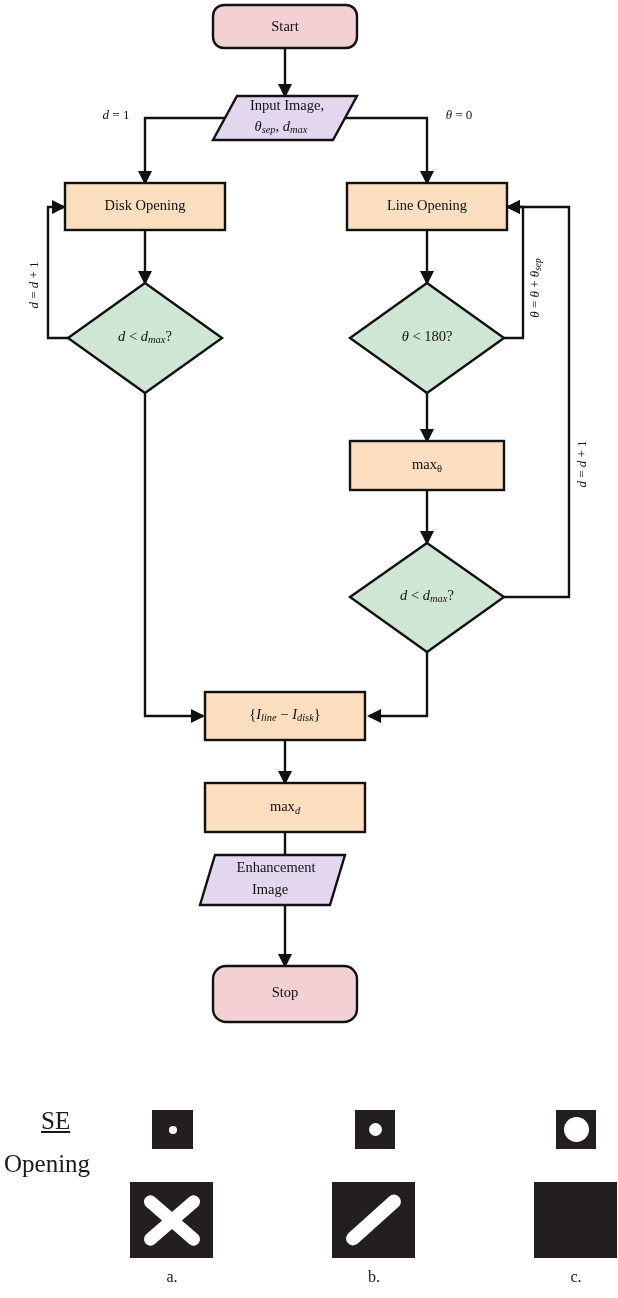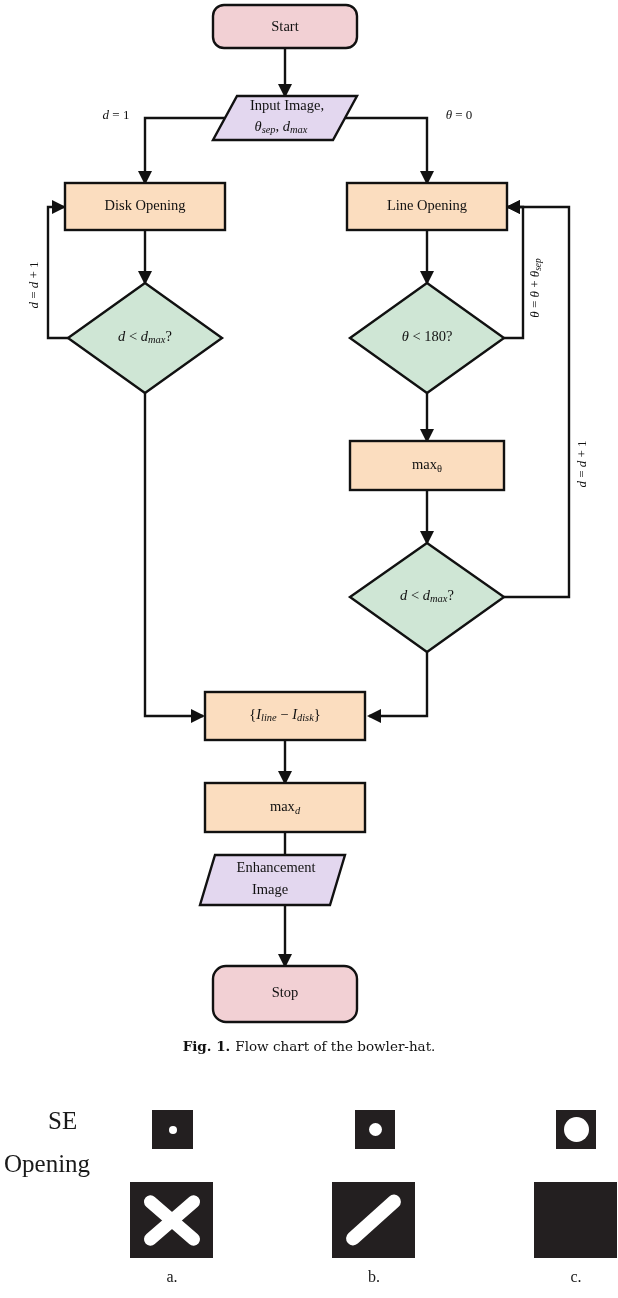--- a/index.html
+++ b/index.html
@@ -81,21 +81,21 @@
     width: 618px;
     height: 216px;
   }
   .row-label {
     position: absolute;
     font-family: "Liberation Serif", "DejaVu Serif", serif;
     font-size: 25px;
     color: #1a1a1a;
     white-space: nowrap;
   }
-  #label-se      { left: 48px;  top: 1107px; }
+  #label-se      { left: 41px;  top: 1107px; text-decoration: underline; }
   #label-opening { left: 4px;   top: 1150px; }
 
   .imgbox {
     position: absolute;
     background: #231f20;
     box-sizing: border-box;
   }
   .se-box   { }
   .op-box   { }
 
@@ -205,23 +205,20 @@
     <text class="lbl edge-text" x="459" y="116"><tspan class="ital">θ</tspan><tspan> = </tspan><tspan>0</tspan></text>
 
     <text class="lbl edge-text" x="35" y="285" transform="rotate(-90 35 285)"><tspan class="ital">d</tspan><tspan> = </tspan><tspan class="ital">d</tspan><tspan> + 1</tspan></text>
 
     <text class="lbl edge-text" x="536" y="288" transform="rotate(-90 536 288)"><tspan class="ital">θ</tspan><tspan> = </tspan><tspan class="ital">θ</tspan><tspan> + </tspan><tspan class="ital">θ</tspan><tspan class="sub" dy="3">sep</tspan></text>
 
     <text class="lbl edge-text" x="583" y="464" transform="rotate(-90 583 464)"><tspan class="ital">d</tspan><tspan> = </tspan><tspan class="ital">d</tspan><tspan> + 1</tspan></text>
 
   </svg>
 
-  <div id="caption">
-    <span class="cap-num">Fig. 1.</span><span class="cap-txt">Flow chart of the bowler-hat.</span>
-  </div>
 
   <div id="se-panel"></div>
 
   <div class="row-label" id="label-se">SE</div>
   <div class="row-label" id="label-opening">Opening</div>
 
   <div class="imgbox se-box" style="left:152px; top:1110px; width:41px; height:39px;">
     <div class="glyph-dot" style="left:17px; top:16px; width:8px; height:8px;"></div>
   </div>
 

